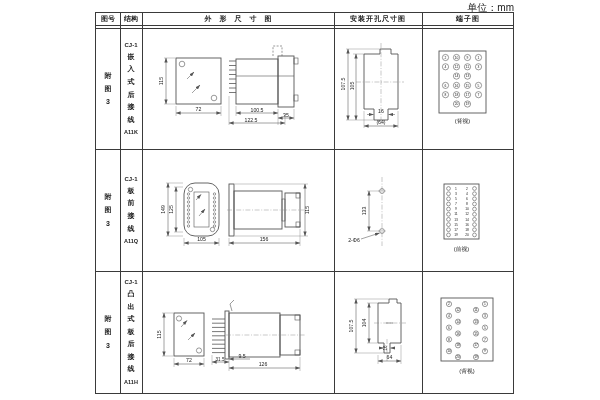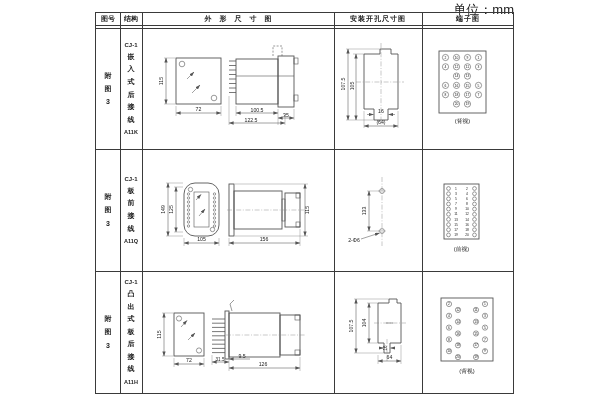--- a/index.html
+++ b/index.html
@@ -1,19 +1,19 @@
 <!DOCTYPE html>
 <html><head>
 <meta charset="utf-8">
 <style>
   html,body{margin:0;padding:0;background:#fff;}
   body{width:600px;height:400px;position:relative;overflow:hidden;
        font-family:"Liberation Sans",sans-serif;color:#222;}
   .unit{position:absolute;top:1px;left:440px;width:74px;text-align:right;
-        font-size:13px;color:#222;}
+        font-size:10px;color:#222;}
   .frame{position:absolute;left:95px;top:12px;width:419px;height:382px;
          border:1px solid #3a3a3a;box-sizing:border-box;}
   .vline{position:absolute;top:0;bottom:0;width:1px;background:#3a3a3a;}
   .hline{position:absolute;left:0;right:0;height:1px;background:#3a3a3a;}
   .hcell{position:absolute;top:0;height:12px;display:flex;align-items:center;
          justify-content:center;font-size:7px;font-weight:600;color:#222;}
   .sp{letter-spacing:8px;text-indent:8px;}
   .sp2{letter-spacing:1px;}
   .cellcol{position:absolute;display:flex;flex-direction:column;align-items:center;
            justify-content:center;gap:3px;}

